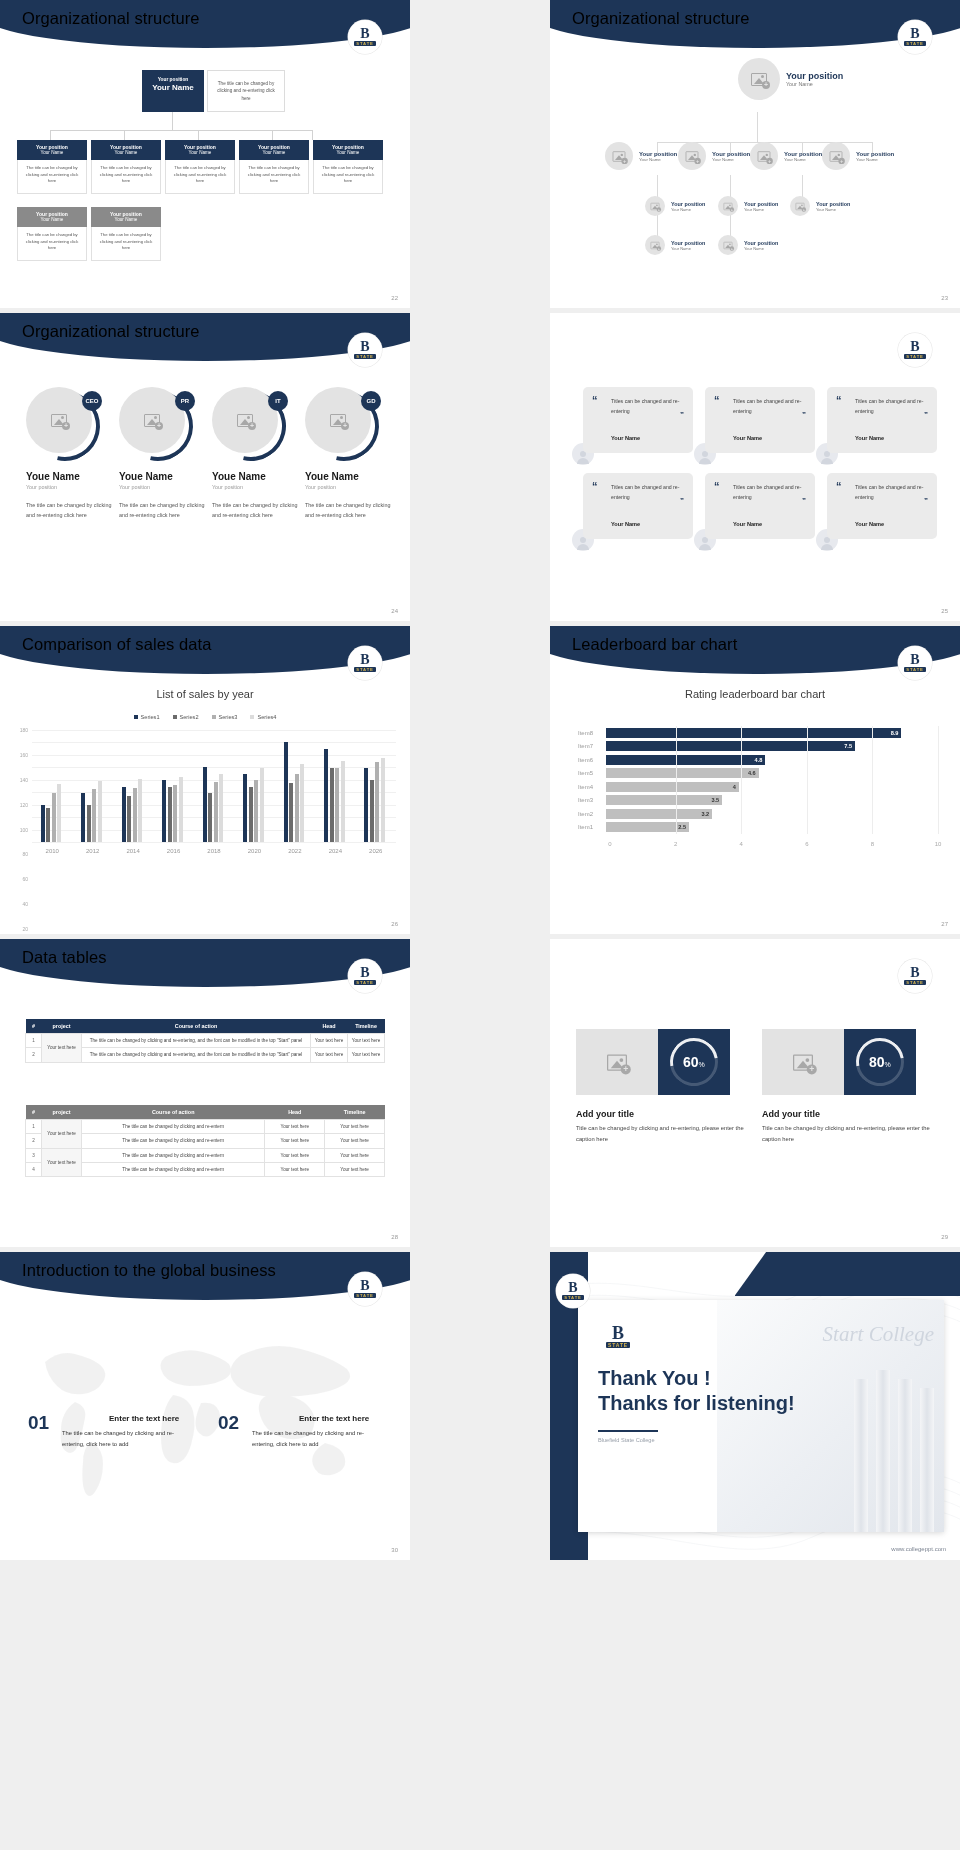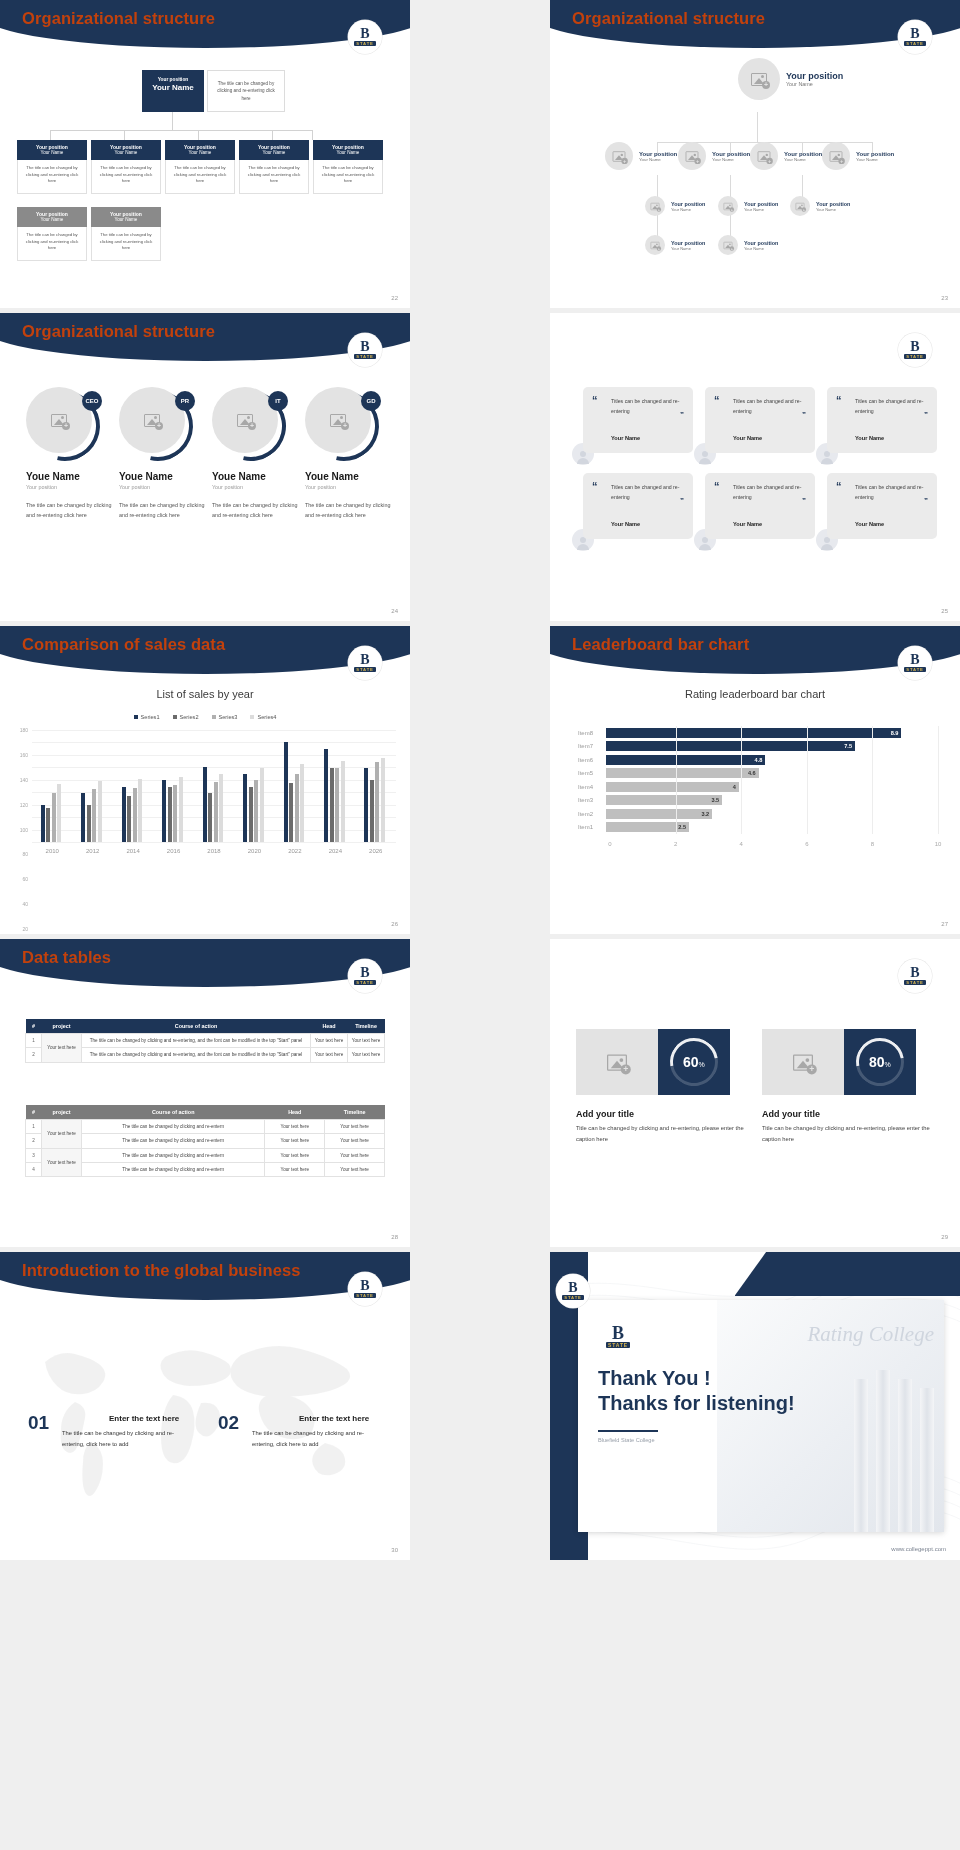--- a/index.html
+++ b/index.html
@@ -11,22 +11,22 @@
   }
   .grid { display:grid; grid-template-columns:410px 410px; gap:5px 5px;
           padding:0 0 0 0; justify-content:space-between; width:960px; }
   .slide { width:410px; height:308px; background:#fff; position:relative; overflow:hidden; }
 
   
   .band { position:absolute; left:0; top:0; width:100%; height:48px; overflow:hidden; }
   .band .fill { position:absolute; left:-5%; top:-64px; width:110%; height:112px;
                 background:#1d3557; border-radius:0 0 50% 50%/0 0 34px 34px; }
   .band.navy .fill { background:#1d3557; }
-  .band h1 { position:absolute; left:22px; top:9px; color:#c2410c; font-size:16.5px;
-             font-weight:bold; letter-spacing:.1px; z-index:2; }
+  .band h1 { position:absolute; left:22px; top:9px; color:#000000; font-size:16.5px;
+             font-weight:normal; letter-spacing:.1px; z-index:2; }
   .logo { position:absolute; right:28px; top:20px; width:34px; height:34px; border-radius:50%;
           background:#fff; z-index:3; display:flex; flex-direction:column;
           align-items:center; justify-content:center; box-shadow:0 0 0 .5px #e4e4e4; }
   .logo .b { font-family:"Liberation Serif", serif; font-weight:bold; font-size:14px;
              color:#1d3557; line-height:12px; }
   .logo .st { font-size:4.2px; letter-spacing:.9px; color:#b89338; font-weight:bold;
               background:#1d3557; color:#d9b650; padding:0 2px; border-radius:1px; margin-top:1px;}
   .pageno { position:absolute; right:12px; bottom:7px; font-size:6px; color:#9a9a9a; }
   .picicon { position:relative; width:16px; height:13px; border:1.6px solid #a8a8a8; border-radius:1px; }
   .picicon:before { content:""; position:absolute; left:1.5px; bottom:1px; width:0;height:0;
@@ -907,21 +907,21 @@
         <div class="b">B</div>
         <div class="st">STATE</div>
         </div>
 
       <div class="card">
         <div class="bld">
           <div class="col" style="right:10px;height:62%;"></div>
           <div class="col" style="right:32px;height:66%;"></div>
           <div class="col" style="right:54px;height:70%;"></div>
           <div class="col" style="right:76px;height:66%;"></div>
-          <div class="watermark">Rating College</div>
+          <div class="watermark">Start College</div>
         </div>
         <div class="logo2 logo" style="position:absolute;left:20px;top:16px;right:auto;width:40px;height:40px;box-shadow:none;background:transparent;">
           <div class="b" style="font-size:18px;line-height:16px;">B</div>
           <div class="st" style="font-size:5px;">STATE</div>
           </div>
         <h2><span>Thank You !</span><br><span>Thanks for listening!</span></h2>
         <div class="rule"></div>
         <div class="sub">Bluefield State College</div>
       </div>
       <div class="url">www.collegeppt.com</div>

